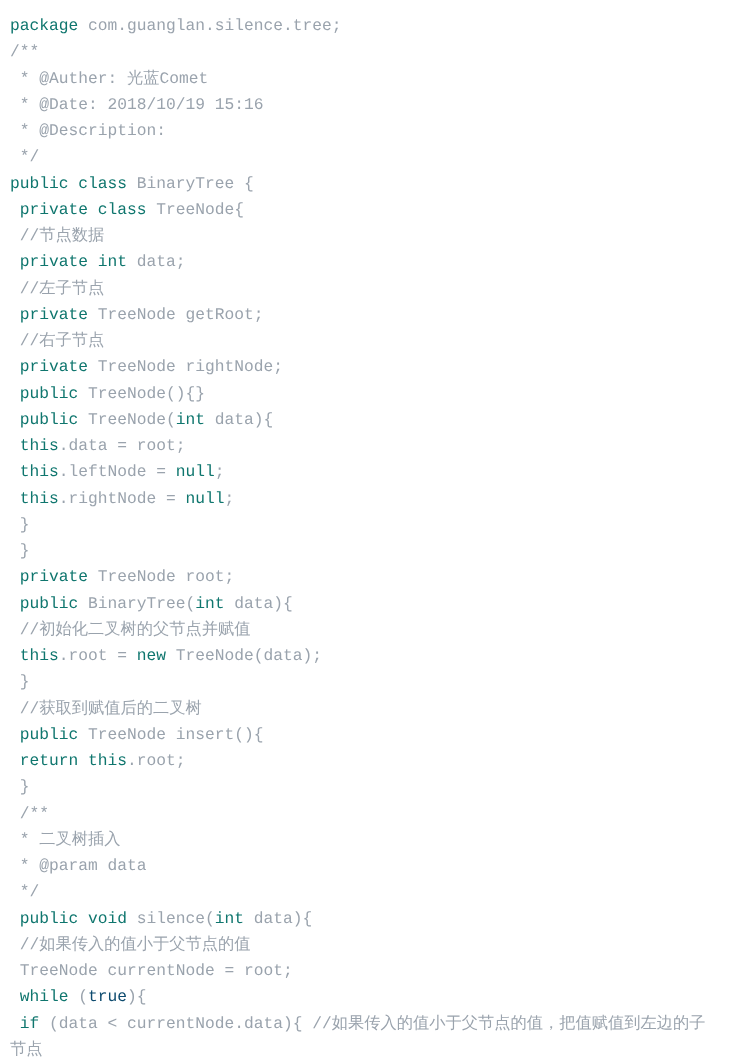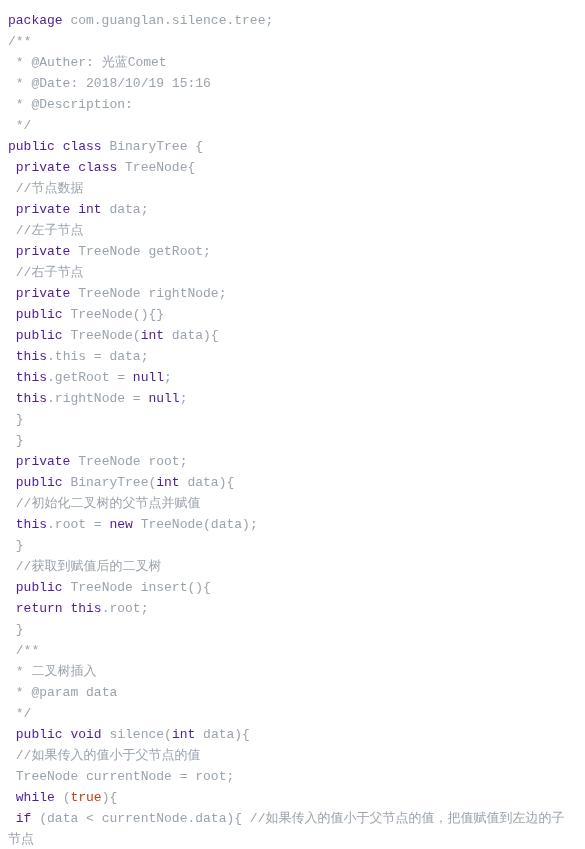--- a/index.html
+++ b/index.html
@@ -6,22 +6,22 @@
     margin: 0;
     padding: 10px 8px;
     font-family: Consolas, Monaco, "Courier New", monospace;
     font-size: 13px;
     line-height: 21px;
     background: #ffffff;
     color: #9aa3ad;
     width: 585px;
     box-sizing: border-box;
   }
-  .kw { color: #4c1d95; }    
-  .bool { color: #c2410c; }   
+  .kw { color: #0f766e; }    
+  .bool { color: #0c4a6e; }   
   .cmt { color: #9aa3ad; }   
   pre {
     margin: 0;
     white-space: pre-wrap;
     word-break: break-all;
     font-family: inherit;
   }
 </style>
 </head>
 <body>
@@ -35,22 +35,22 @@
 <span><span class="kw">public</span><span> </span><span class="kw">class</span><span> BinaryTree {</span></span>
 <span><span> </span><span class="kw">private</span><span> </span><span class="kw">class</span><span> TreeNode{</span></span>
 <span class="cmt"> //节点数据</span>
 <span><span> </span><span class="kw">private</span><span> </span><span class="kw">int</span><span> data;</span></span>
 <span class="cmt"> //左子节点</span>
 <span><span> </span><span class="kw">private</span><span> TreeNode getRoot;</span></span>
 <span class="cmt"> //右子节点</span>
 <span><span> </span><span class="kw">private</span><span> TreeNode rightNode;</span></span>
 <span><span> </span><span class="kw">public</span><span> TreeNode(){}</span></span>
 <span><span> </span><span class="kw">public</span><span> TreeNode(</span><span class="kw">int</span><span> data){</span></span>
-<span><span> </span><span class="kw">this</span><span>.this = data;</span></span>
-<span><span> </span><span class="kw">this</span><span>.getRoot = </span><span class="kw">null</span><span>;</span></span>
+<span><span> </span><span class="kw">this</span><span>.data = root;</span></span>
+<span><span> </span><span class="kw">this</span><span>.leftNode = </span><span class="kw">null</span><span>;</span></span>
 <span><span> </span><span class="kw">this</span><span>.rightNode = </span><span class="kw">null</span><span>;</span></span>
 <span> }</span>
 <span> }</span>
 <span><span> </span><span class="kw">private</span><span> TreeNode root;</span></span>
 <span><span> </span><span class="kw">public</span><span> BinaryTree(</span><span class="kw">int</span><span> data){</span></span>
 <span class="cmt"> //初始化二叉树的父节点并赋值</span>
 <span><span> </span><span class="kw">this</span><span>.root = </span><span class="kw">new</span><span> TreeNode(data);</span></span>
 <span> }</span>
 <span class="cmt"> //获取到赋值后的二叉树</span>
 <span><span> </span><span class="kw">public</span><span> TreeNode insert(){</span></span>

